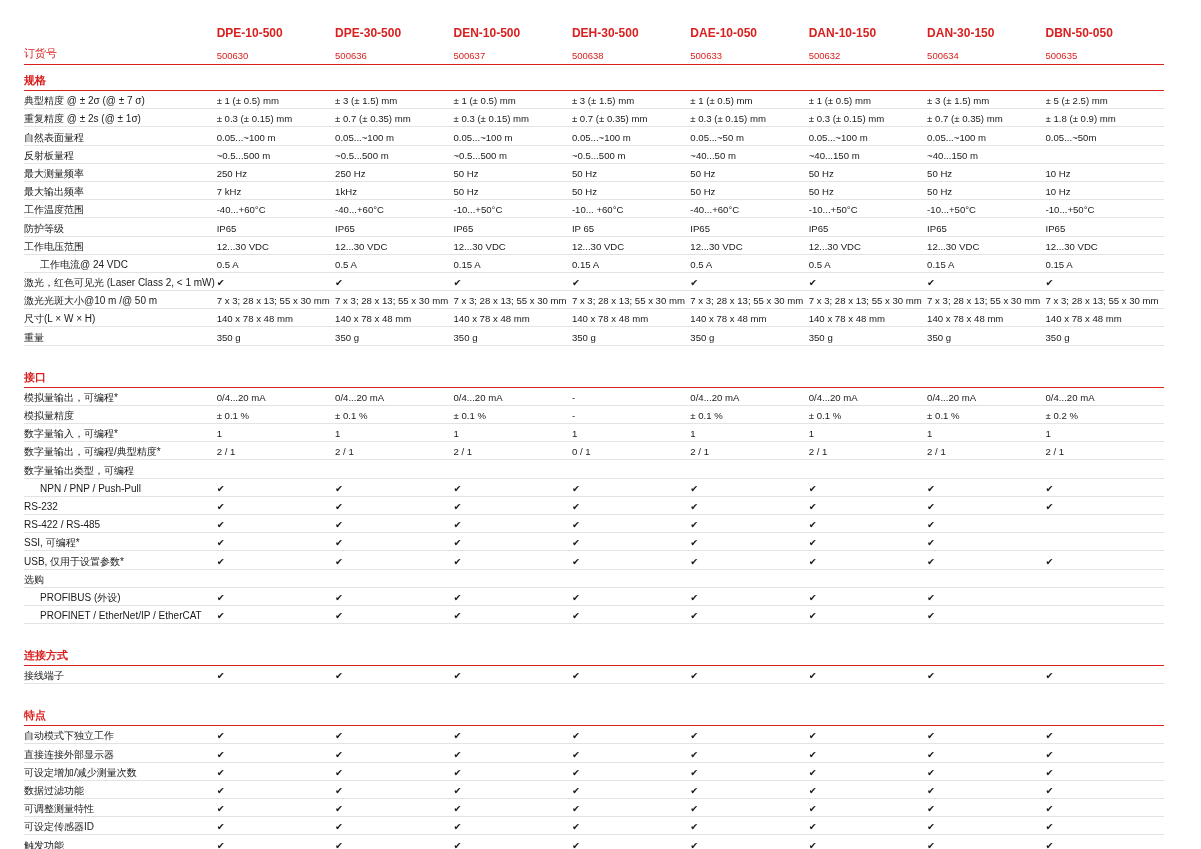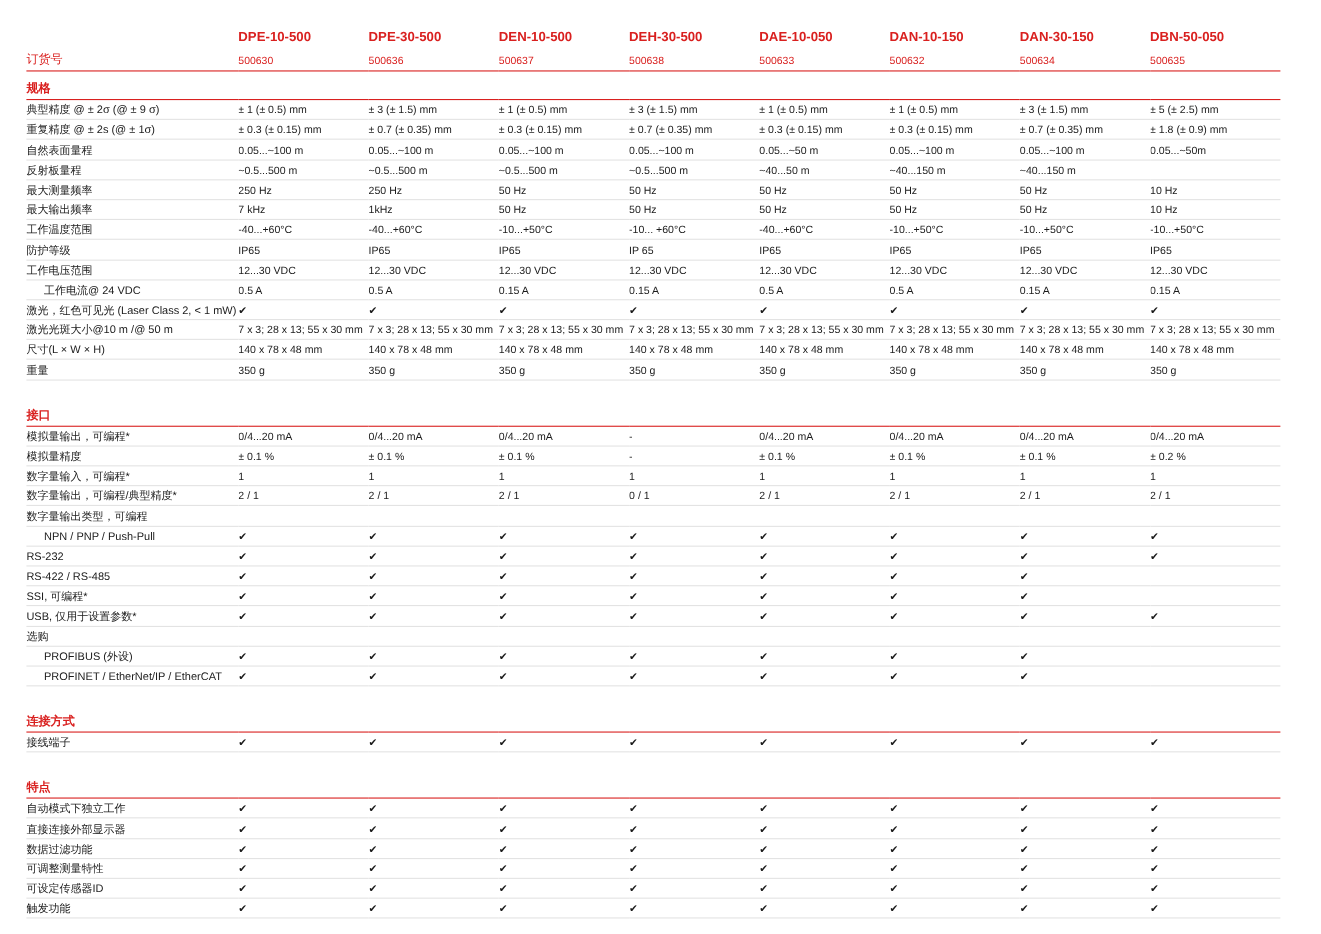--- a/index.html
+++ b/index.html
@@ -136,21 +136,21 @@
           <td></td>
           <td></td>
           <td></td>
           <td></td>
           <td></td>
           <td></td>
           <td></td>
           <td></td>
         </tr>
         <tr class="data-row">
-          <td class="lbl">典型精度 @ ± 2σ (@ ± 9 σ)</td>
+          <td class="lbl">典型精度 @ ± 2σ (@ ± 7 σ)</td>
           <td>± 1 (± 0.5) mm</td>
           <td>± 3 (± 1.5) mm</td>
           <td>± 1 (± 0.5) mm</td>
           <td>± 3 (± 1.5) mm</td>
           <td>± 1 (± 0.5) mm</td>
           <td>± 1 (± 0.5) mm</td>
           <td>± 3 (± 1.5) mm</td>
           <td>± 5 (± 2.5) mm</td>
         </tr>
         <tr class="data-row">
@@ -499,20 +499,31 @@
           <td class="check">✔</td>
           <td class="check">✔</td>
           <td class="check">✔</td>
           <td class="check">✔</td>
           <td class="check">✔</td>
           <td class="check">✔</td>
           <td class="check">✔</td>
           <td class="check">✔</td>
         </tr>
         <tr class="data-row">
+          <td class="lbl">可设定增加/减少测量次数</td>
+          <td class="check">✔</td>
+          <td class="check">✔</td>
+          <td class="check">✔</td>
+          <td class="check">✔</td>
+          <td class="check">✔</td>
+          <td class="check">✔</td>
+          <td class="check">✔</td>
+          <td class="check">✔</td>
+        </tr>
+        <tr class="data-row">
           <td class="lbl">数据过滤功能</td>
           <td class="check">✔</td>
           <td class="check">✔</td>
           <td class="check">✔</td>
           <td class="check">✔</td>
           <td class="check">✔</td>
           <td class="check">✔</td>
           <td class="check">✔</td>
           <td class="check">✔</td>
         </tr>

